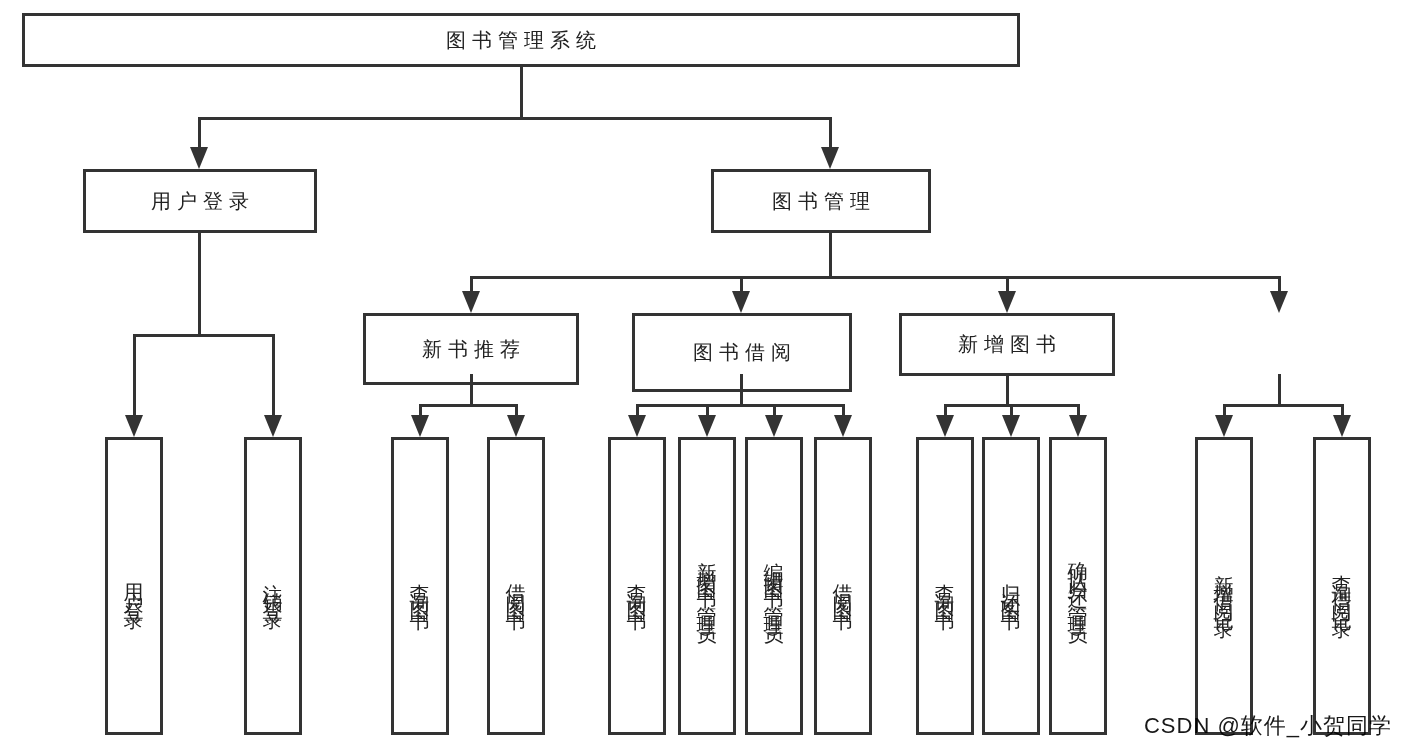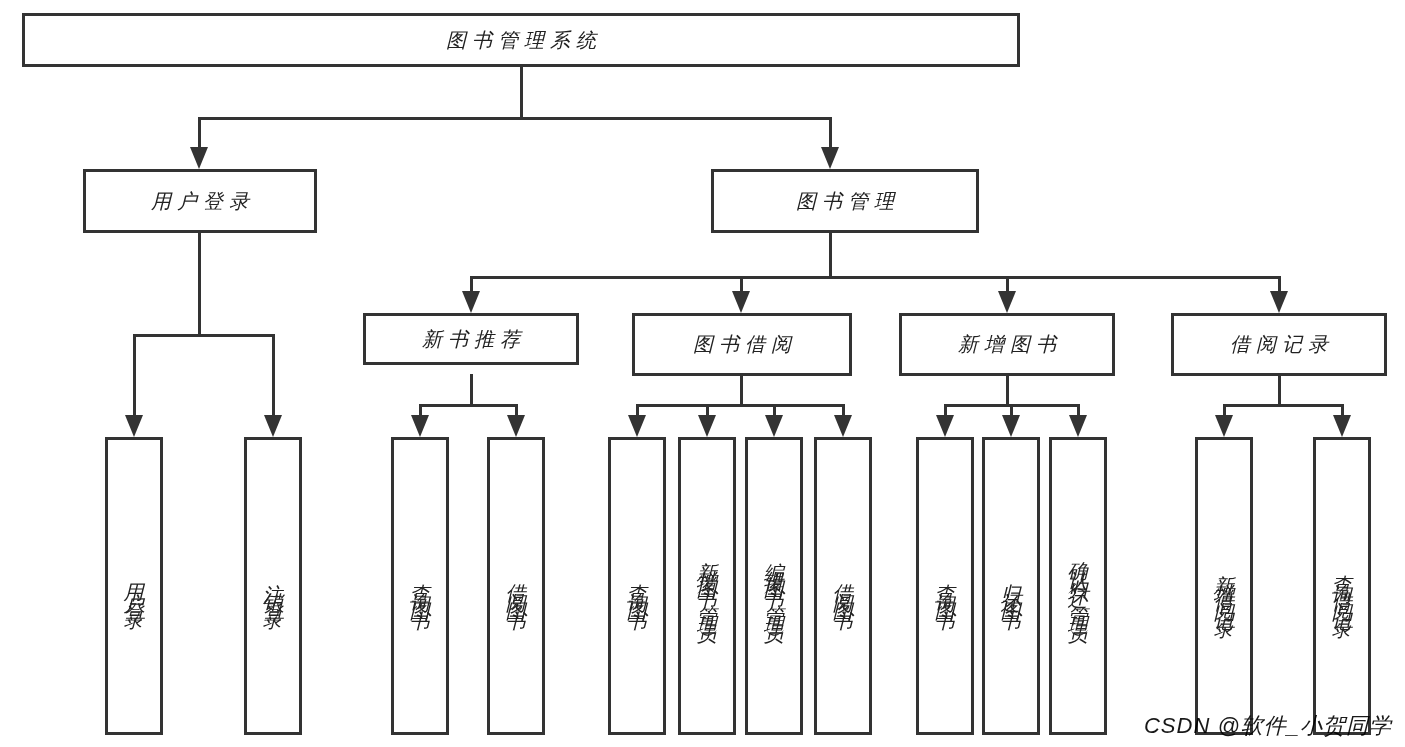--- a/index.html
+++ b/index.html
@@ -8,21 +8,20 @@
     background: #ffffff;
   }
   .canvas {
     position: relative;
     width: 1405px;
     height: 747px;
     background: #ffffff;
     overflow: hidden;
     font-family: "Liberation Sans", "DejaVu Sans", sans-serif;
     color: #222222;
-    font-style: italic;
   }
   .box {
     position: absolute;
     box-sizing: border-box;
     border: 3px solid #333333;
     background: #ffffff;
     display: flex;
     align-items: center;
     justify-content: center;
     font-size: 20px;
@@ -82,21 +81,21 @@
   <div class="vline" style="left:520px;top:67px;height:50px"></div>
   <div class="hline" style="left:198px;top:117px;width:634px"></div>
   <div class="vline" style="left:198px;top:117px;height:33px"></div>
   <div class="vline" style="left:829px;top:117px;height:33px"></div>
   <div class="arrow" style="left:190px;top:147px"></div>
   <div class="arrow" style="left:821px;top:147px"></div>
 
   <div class="box" style="left:83px;top:169px;width:234px;height:64px">
     <span class="lbl">用户登录</span>
   </div>
-  <div class="box" style="left:711px;top:169px;width:268px;height:64px">
+  <div class="box" style="left:711px;top:169px;width:220px;height:64px">
     <span class="lbl">图书管理</span>
   </div>
 
   <div class="vline" style="left:198px;top:231px;height:104px"></div>
   <div class="hline" style="left:133px;top:334px;width:142px"></div>
   <div class="vline" style="left:133px;top:334px;height:85px"></div>
   <div class="vline" style="left:272px;top:334px;height:85px"></div>
   <div class="arrow" style="left:125px;top:415px"></div>
   <div class="arrow" style="left:264px;top:415px"></div>
 
@@ -104,31 +103,28 @@
   <div class="hline" style="left:470px;top:276px;width:811px"></div>
   <div class="vline" style="left:470px;top:276px;height:18px"></div>
   <div class="vline" style="left:740px;top:276px;height:18px"></div>
   <div class="vline" style="left:1006px;top:276px;height:18px"></div>
   <div class="vline" style="left:1278px;top:276px;height:18px"></div>
   <div class="arrow" style="left:462px;top:291px"></div>
   <div class="arrow" style="left:732px;top:291px"></div>
   <div class="arrow" style="left:998px;top:291px"></div>
   <div class="arrow" style="left:1270px;top:291px"></div>
 
-  <div class="box" style="left:363px;top:313px;width:216px;height:52px">
+  <div class="box" style="left:363px;top:313px;width:216px;height:72px">
     <span class="lbl">新书推荐</span>
   </div>
-  <div class="box" style="left:632px;top:313px;width:220px;height:63px">
+  <div class="box" style="left:632px;top:313px;width:220px;height:79px">
     <span class="lbl">图书借阅</span>
   </div>
   <div class="box" style="left:899px;top:313px;width:216px;height:63px">
     <span class="lbl">新增图书</span>
-  </div>
-  <div class="box" style="left:1171px;top:313px;width:216px;height:63px">
-    <span class="lbl">借阅记录</span>
   </div>
 
   <div class="vline" style="left:470px;top:374px;height:31px"></div>
   <div class="hline" style="left:419px;top:404px;width:99px"></div>
   <div class="vline" style="left:419px;top:404px;height:21px"></div>
   <div class="vline" style="left:515px;top:404px;height:21px"></div>
   <div class="arrow" style="left:411px;top:415px"></div>
   <div class="arrow" style="left:507px;top:415px"></div>
 
   <div class="vline" style="left:740px;top:374px;height:31px"></div>

